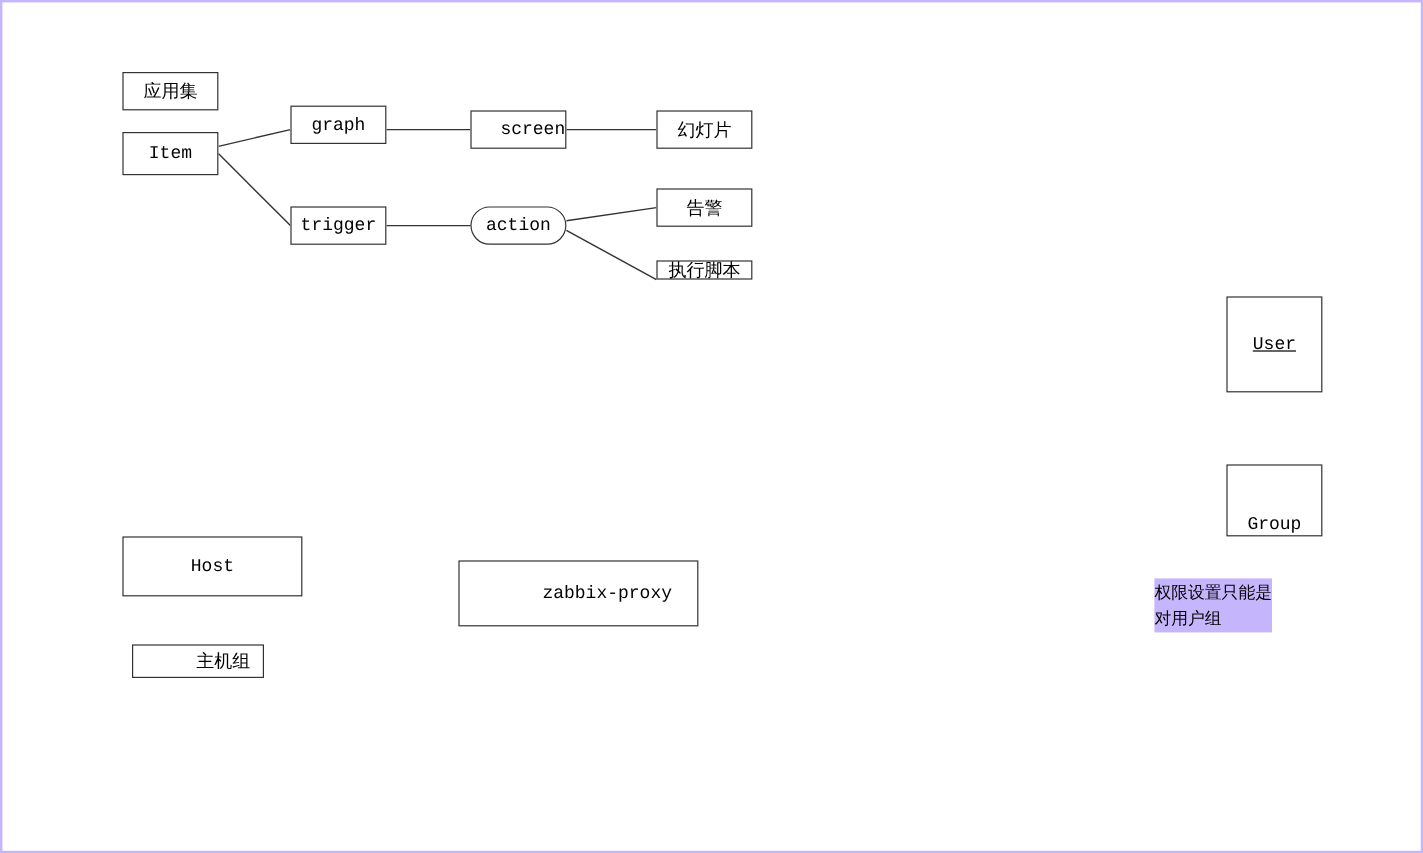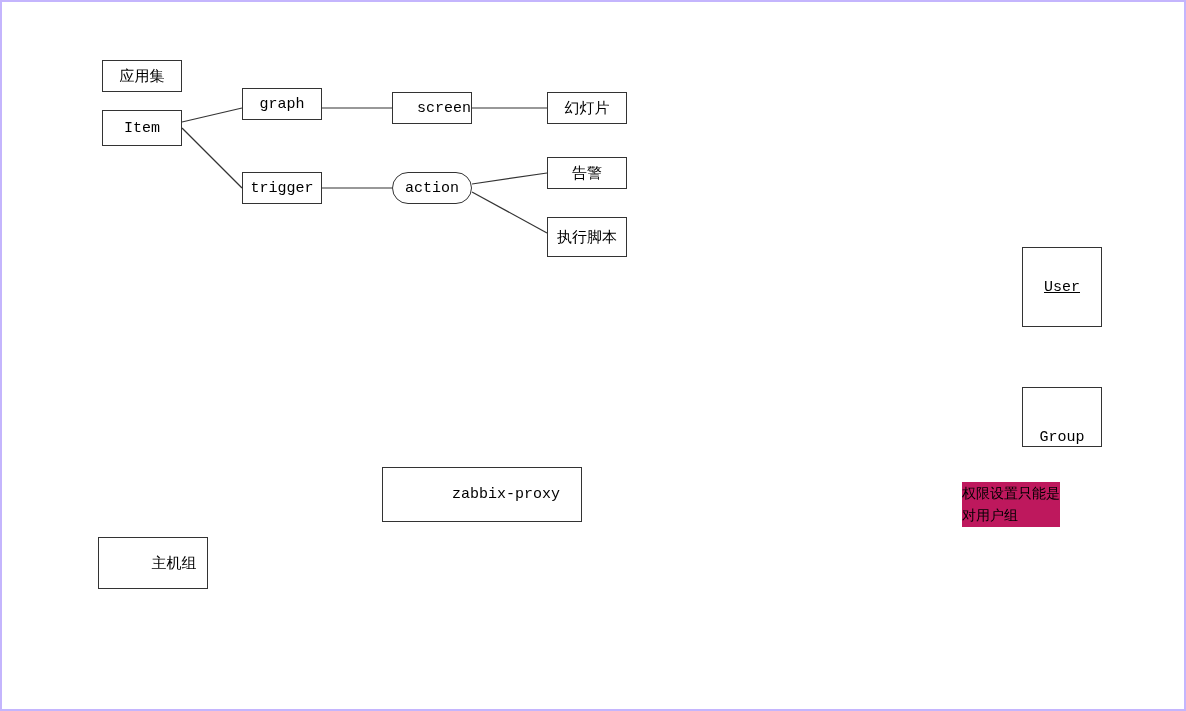--- a/index.html
+++ b/index.html
@@ -30,21 +30,21 @@
       position: absolute;
       top: 0;
       left: 0;
       width: 1186px;
       height: 711px;
       pointer-events: none;
     }
     .label {
       position: absolute;
       font-size: 14px;
-      background: #be185d;
+      background: #c4b5fd;
     }
   </style>
 </head>
 <body>
 
 <div class="canvas">
   <svg class="lines">
 
     <line x1="180" y1="120" x2="240" y2="106" stroke="#333" stroke-width="1.2"></line>
 
@@ -86,37 +86,40 @@
   </div>
 
   <div class="box" style="left:545px; top:90px; width:80px; height:32px;">
     <span>幻灯片</span>
   </div>
 
   <div class="box" style="left:545px; top:155px; width:80px; height:32px;">
     <span>告警</span>
   </div>
 
-  <div class="box" style="left:545px; top:215px; width:80px; height:40px;">
+  <div class="box" style="left:545px; top:215px; width:80px; height:16px;">
     <span>执行脚本</span>
   </div>
 
   <div class="box" style="left:1020px; top:245px; width:80px; height:80px;text-decoration:underline;">
     <span>User</span>
   </div>
 
   <div class="box" style="left:1020px; top:385px; width:80px; height:60px;align-items:flex-end;">
     <span>Group</span>
   </div>
 
+  <div class="box" style="left:100px; top:445px; width:150px; height:50px;">
+    <span>Host</span>
+  </div>
 
   <div class="box" style="left:380px; top:465px; width:200px; height:55px;padding-left:48px;">
     <span>zabbix-proxy</span>
   </div>
 
-  <div class="box" style="left:96px; top:535px; width:110px; height:52px;padding-left:42px;">
+  <div class="box" style="left:108px; top:535px; width:110px; height:28px;padding-left:42px;">
     <span>主机组</span>
   </div>
 
   <div class="label" style="left:960px; top:480px; line-height:1.6; font-size:14px; font-family:sans-serif;">
     <span>权限设置只能是<br>对用户组</span>
   </div>
 </div>
 
 </body></html>

